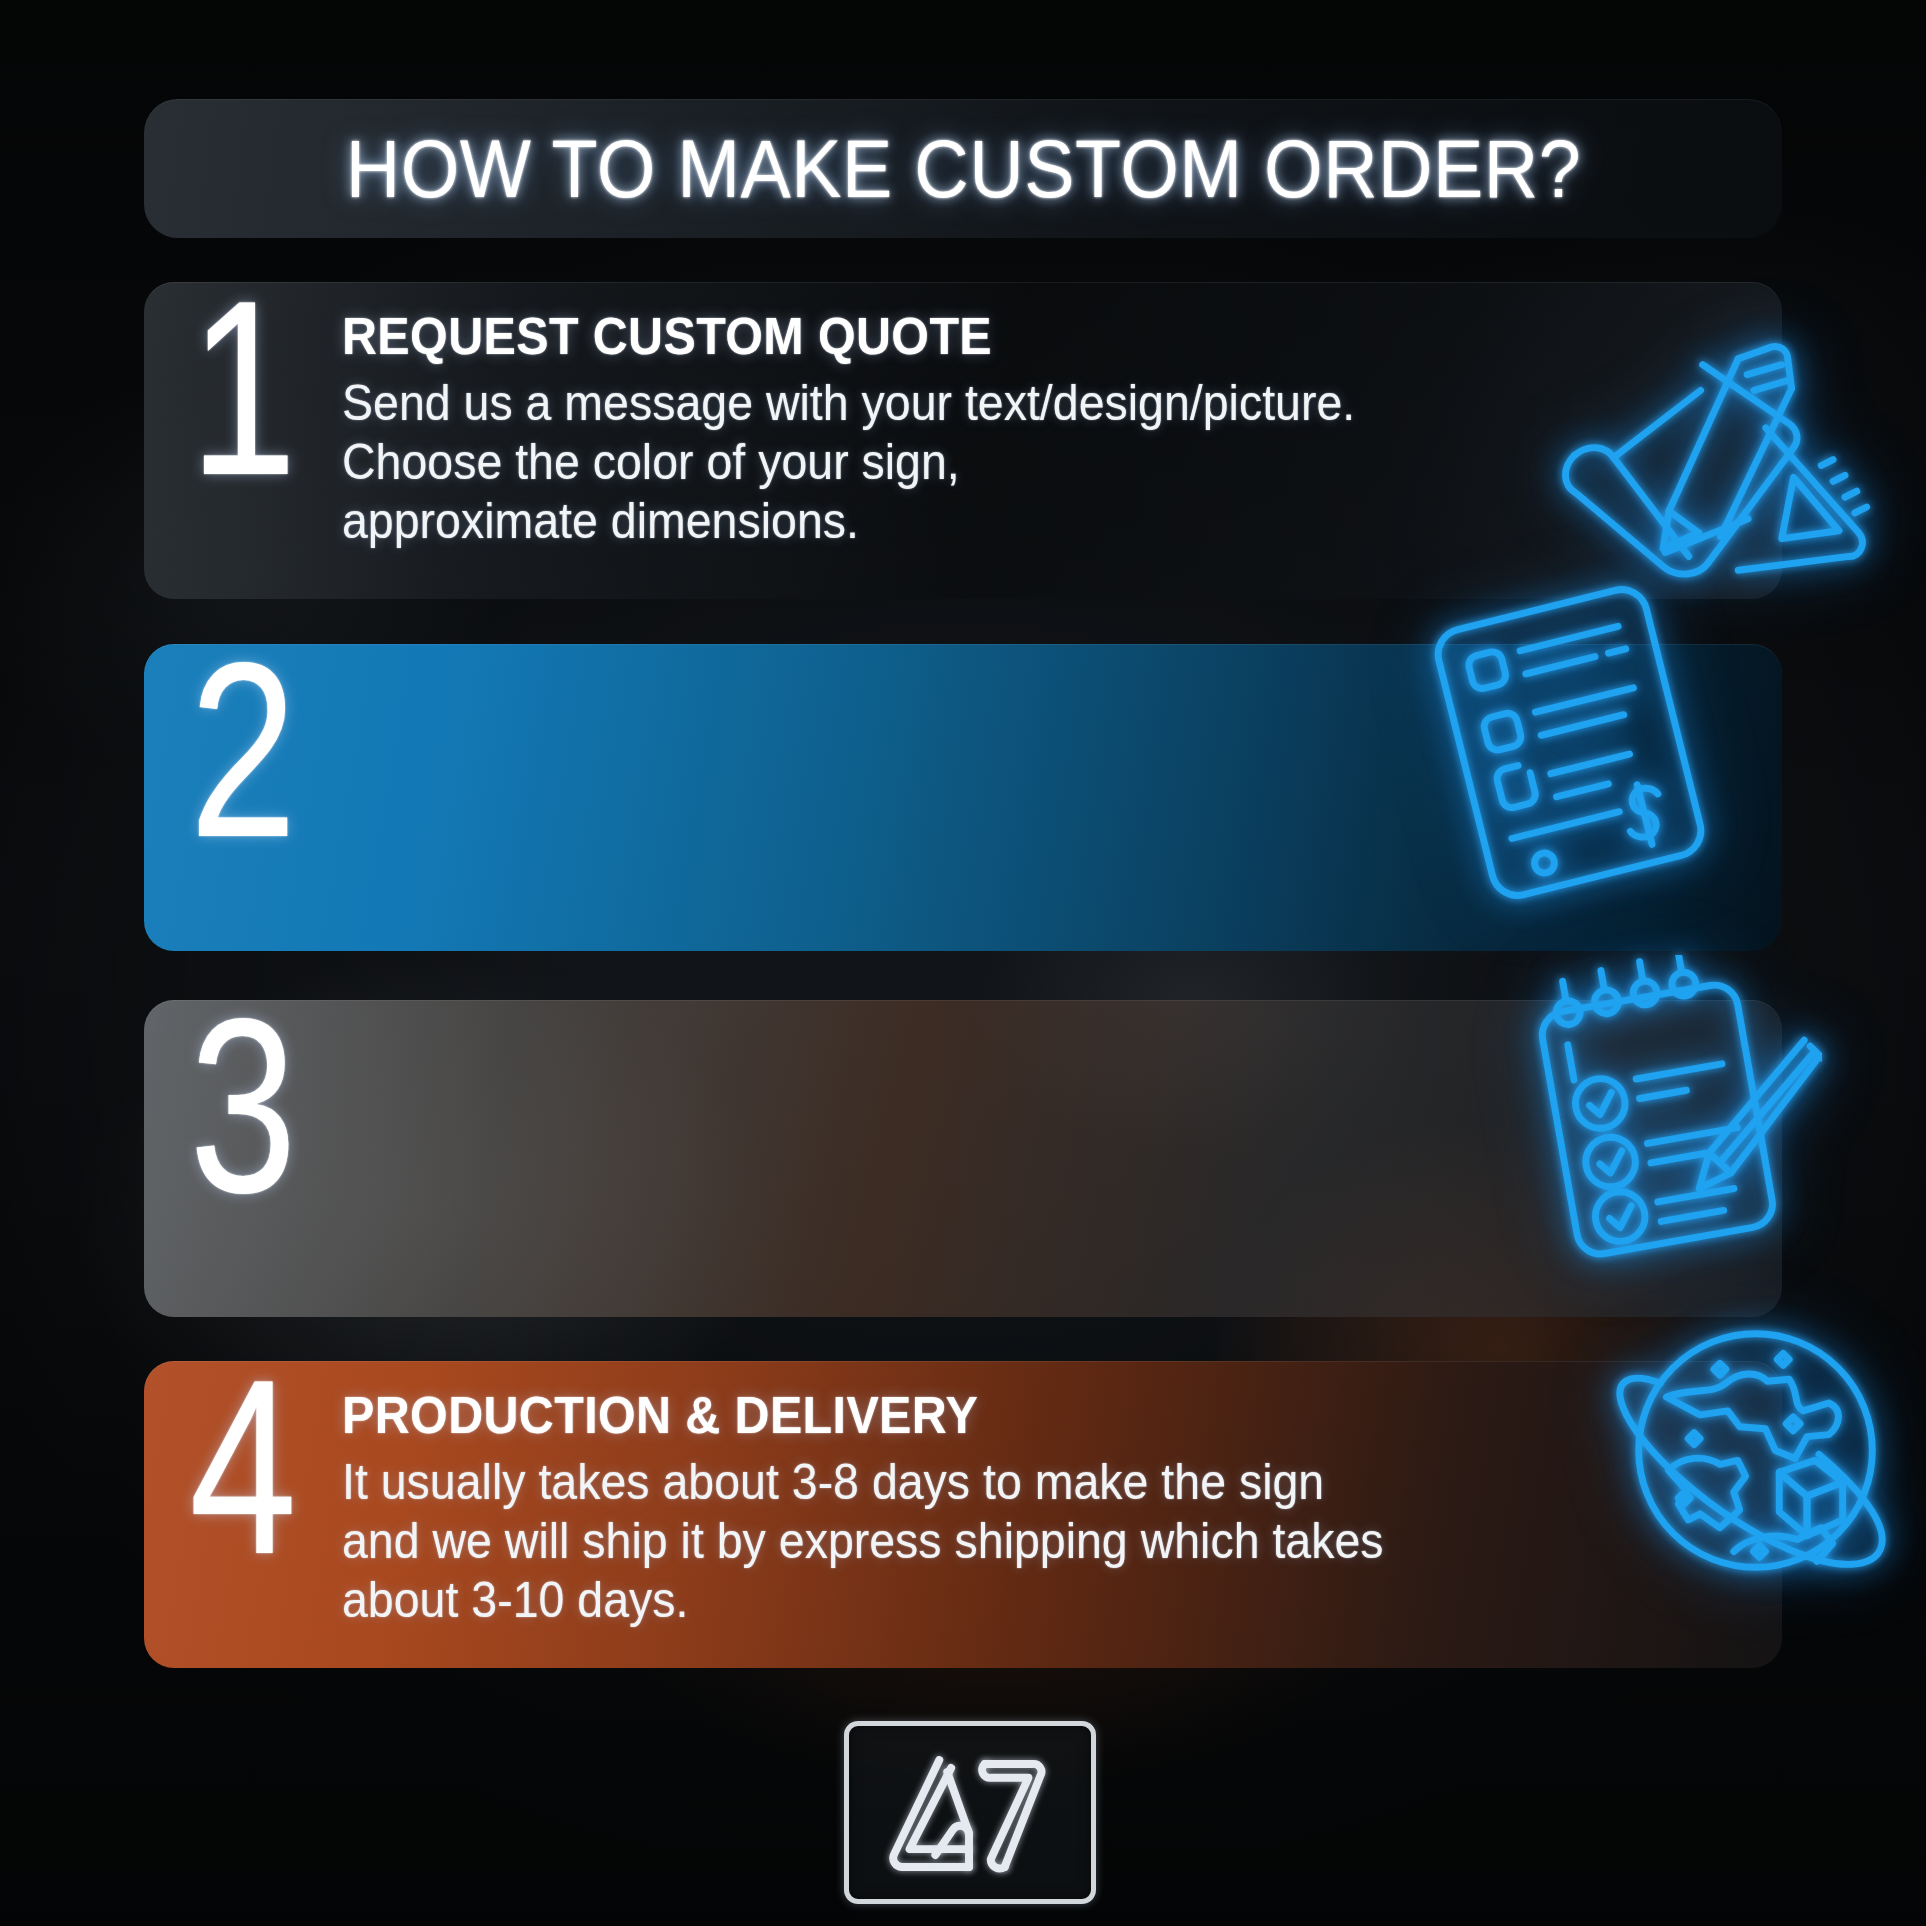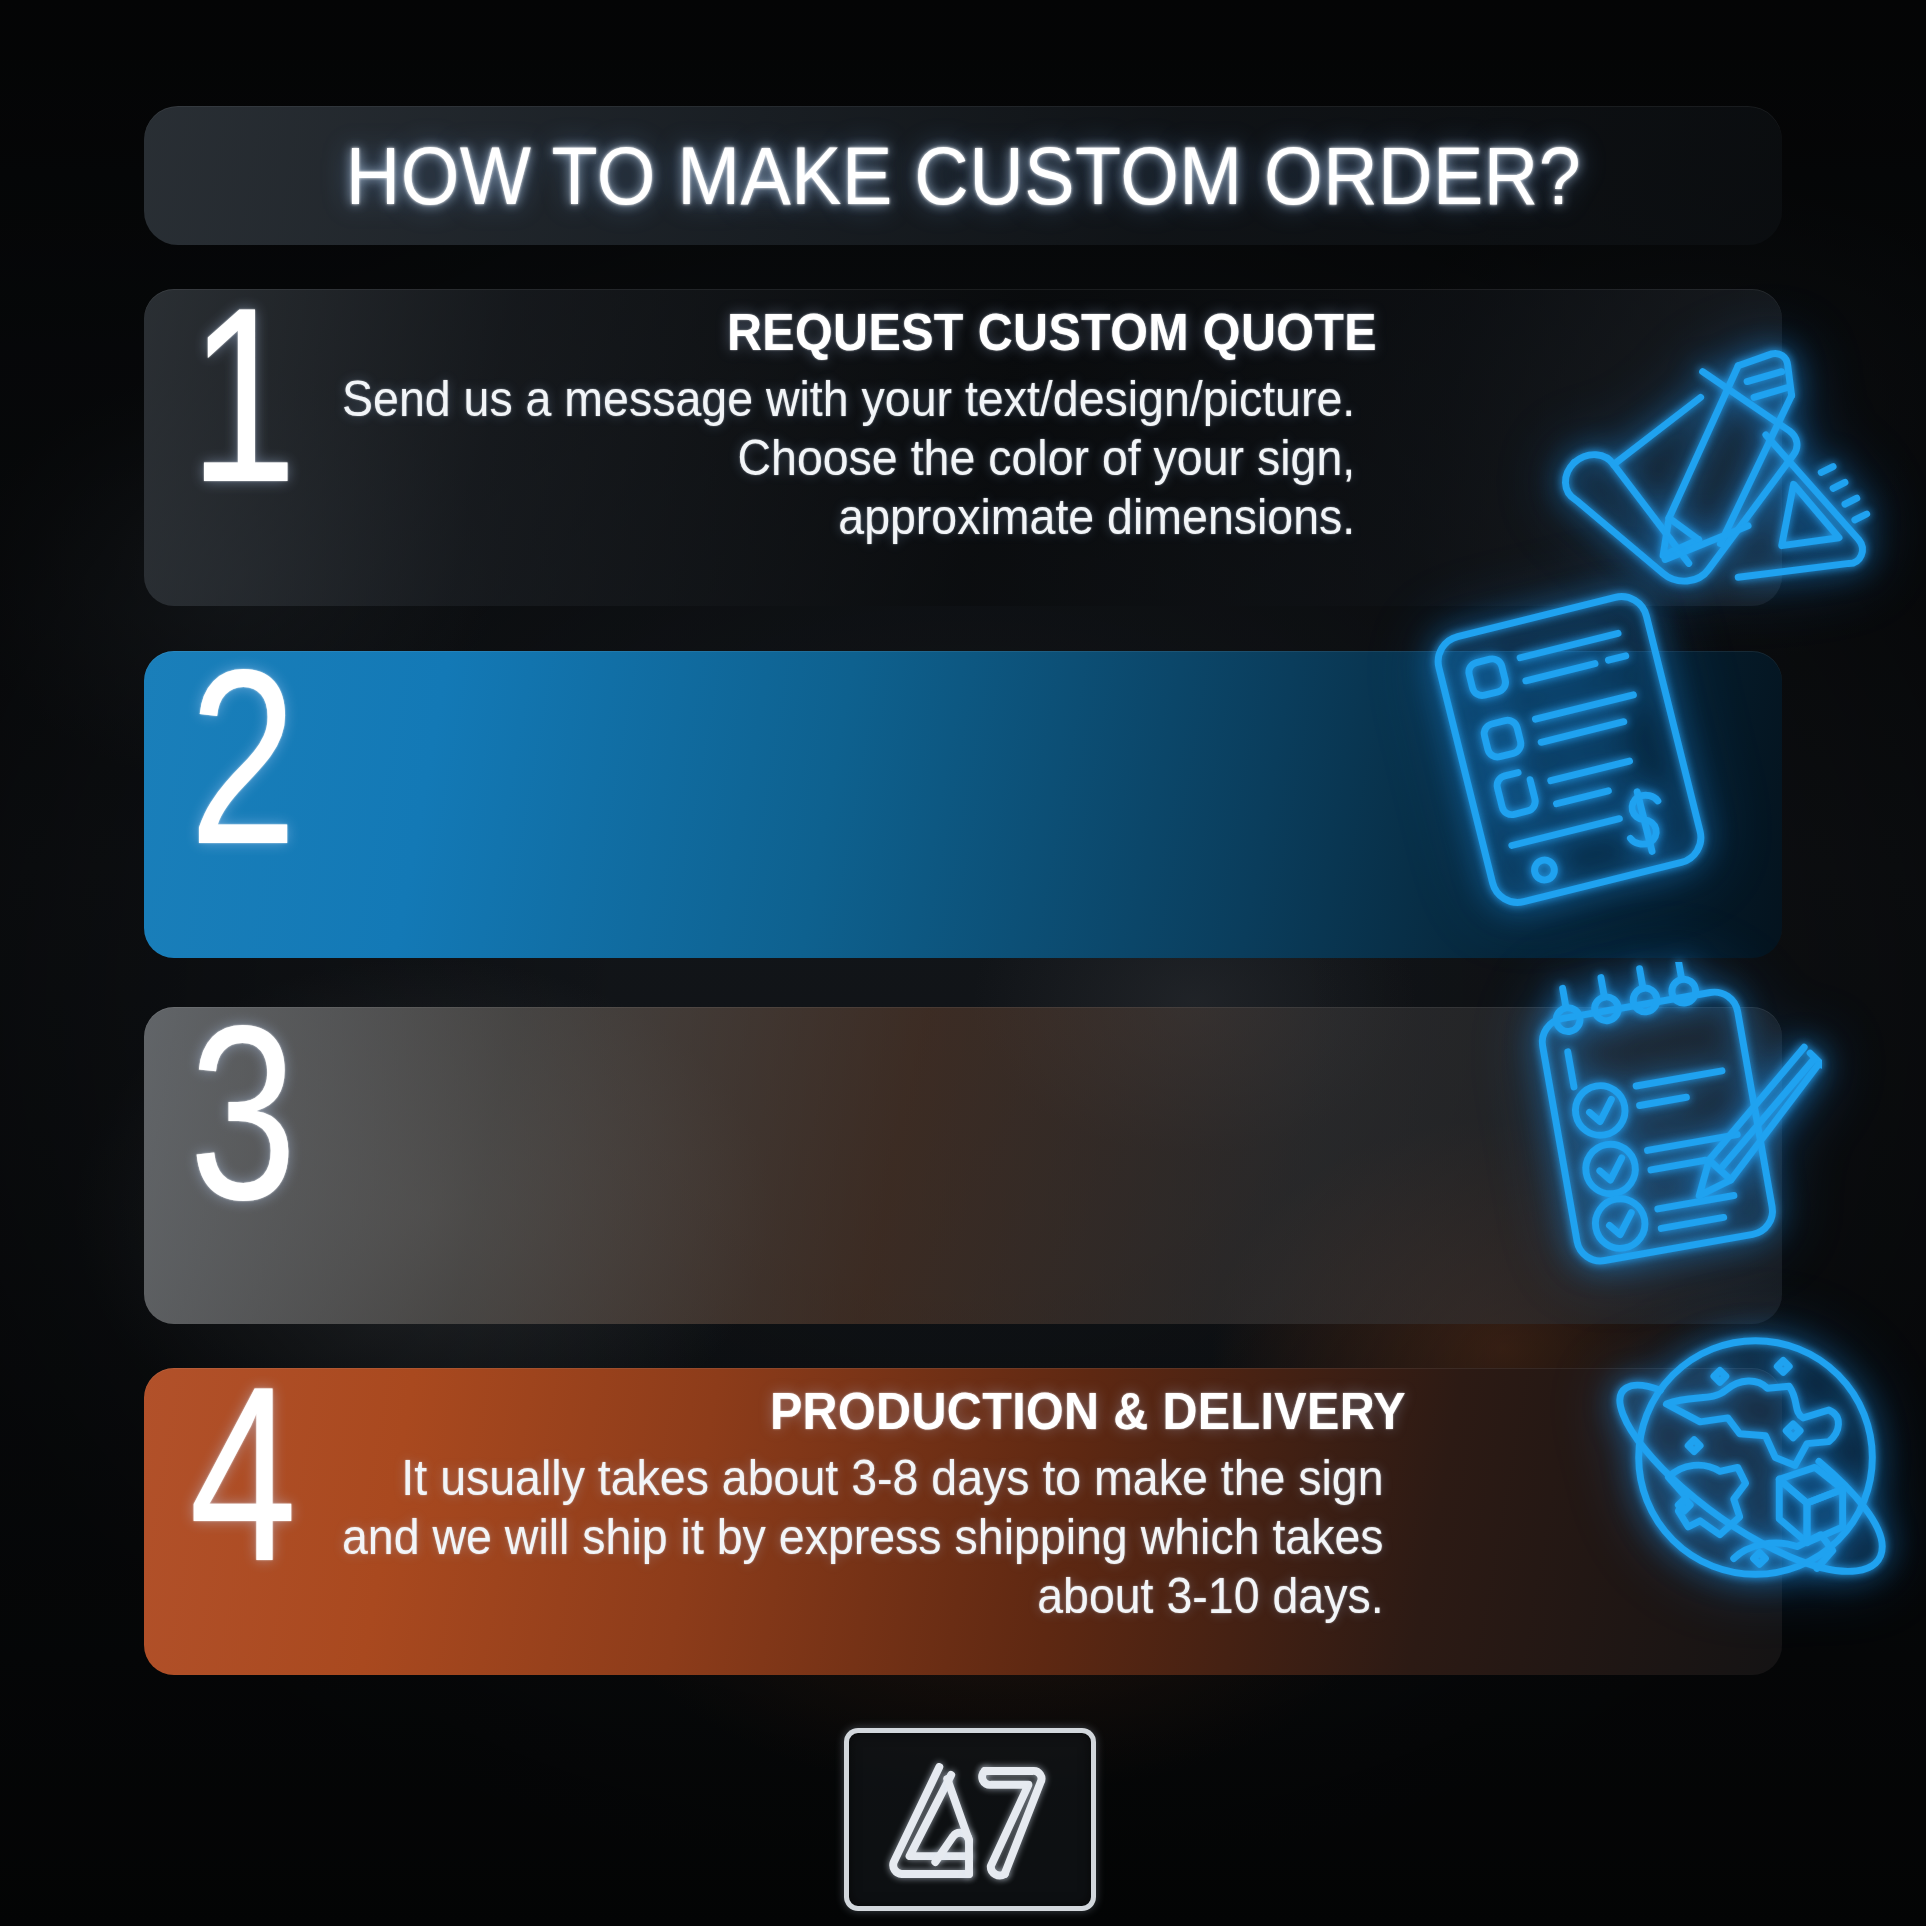--- a/index.html
+++ b/index.html
@@ -24,21 +24,21 @@
       radial-gradient(ellipse 475px 337px at 88% 22%, rgba(32,40,48,.55), transparent 72%),
       radial-gradient(ellipse 317px 218px at 62% 52%, rgba(70,74,80,.28), transparent 70%),
       linear-gradient(180deg, #080a0b 0%, #0d1013 18%, #121519 45%, #0e1114 72%, #07090a 100%);
   }
   #bg::after {
     content: "";
     position: absolute; inset: 0;
     background: radial-gradient(ellipse 1089px 891px at 50% 52%, rgba(0,0,0,0) 30%, rgba(0,0,0,.55) 100%);
   }
 
-  #page { position: absolute; inset: 0; margin-top: 7px; }
+  #page { position: absolute; inset: 0; }
 
   
   .title-card {
     position: absolute;
     left: 144px; top: 99px;
     width: 1638px; height: 139px;
     border-radius: 34px;
     background: linear-gradient(100deg, rgba(44,50,56,.92) 0%, rgba(30,36,42,.88) 32%, rgba(18,22,26,.82) 62%, rgba(12,15,18,.78) 100%);
     box-shadow: inset 0 1px 0 rgba(255,255,255,.06);
     display: flex; align-items: center; justify-content: center;
@@ -101,23 +101,22 @@
     font-family: "Liberation Sans", sans-serif;
     transform: scaleX(.78);
     margin-top: -18px;
     text-shadow: 0 0 2px rgba(255,255,255,.9), 0 0 16px rgba(190,215,255,.45);
     user-select: none;
   }
 
   .step-body {
     position: relative;
     z-index: 2;
-    padding-top: 14px;
+    padding-top: 25px;
     padding-right: 30px;
-    text-align: right;
   }
 
   .step-title {
     color: #ffffff;
     font-size: 51px;
     font-weight: 700;
     letter-spacing: 0.4px;
     transform: scaleX(.95);
     transform-origin: left center;
     text-shadow: 0 0 2px rgba(255,255,255,.7), 0 0 14px rgba(180,210,255,.35);

